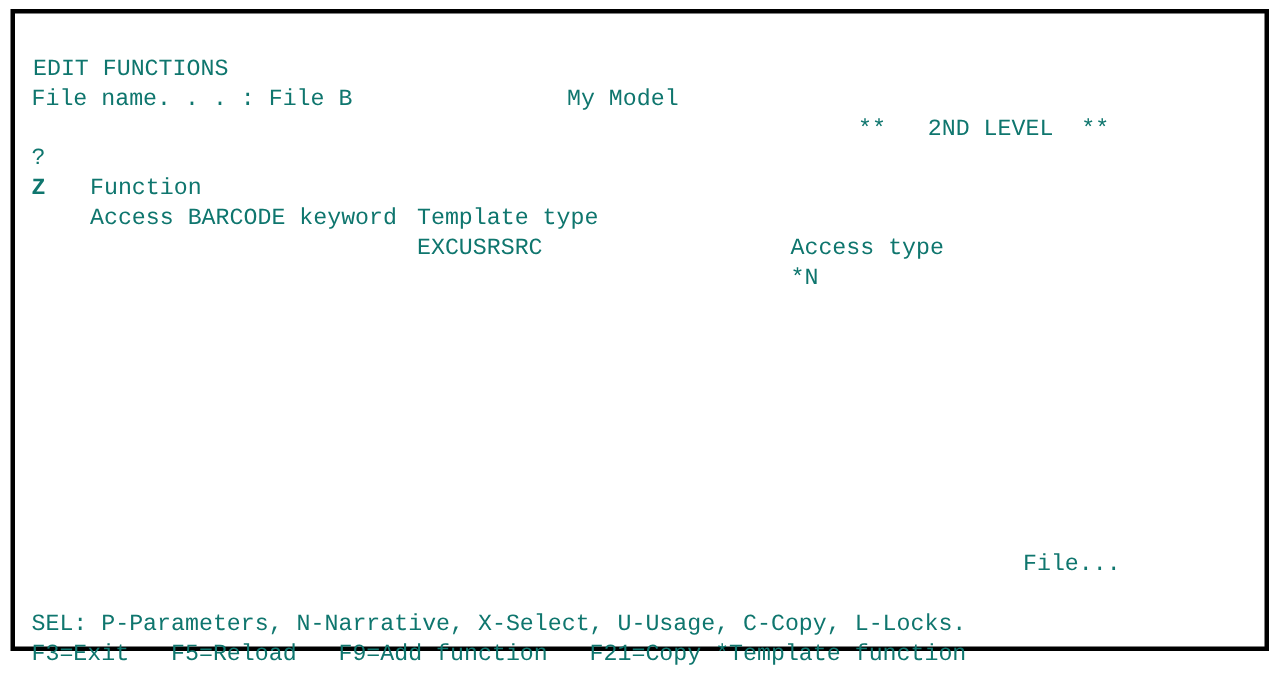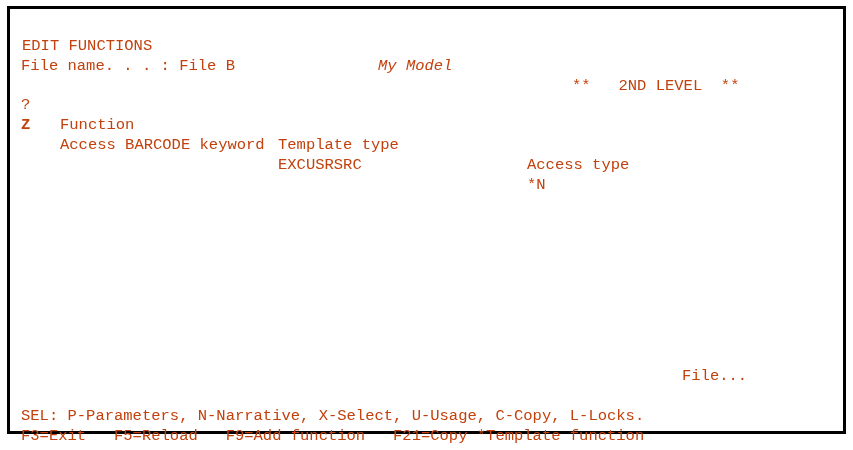--- a/index.html
+++ b/index.html
@@ -28,21 +28,21 @@
   }
 
   
   #screen {
     position: relative;
     width: 100%;
     height: 100%;
     font-family: "Liberation Mono", "DejaVu Sans Mono", monospace;
     font-size: 15.5px;
     line-height: 20px;
-    color: #c2410c;
+    color: #0f766e;
     letter-spacing: 0px;
   }
 
   .row {
     position: absolute;
     left: 0;
     width: 100%;
     height: 20px;
     white-space: pre;
   }
@@ -65,21 +65,21 @@
   .r-colhead    { top: 66px; }
   .r-datarow    { top: 86px; }
   .r-more       { top: 337px; }
   .r-sel        { top: 377px; }
   .r-fkeys      { top: 397px; }
 
   
   .c1  { left: 11px;  }
   .c2  { left: 12px;  }
   .c4  { left: 50px;  }
-  .c38 { left: 368px; font-style: italic; }
+  .c38 { left: 368px; }
   .c56 { left: 550px; margin-left: 12px; }
   .c28 { left: 268px; }
   .c53 { left: 517px; }
   .c70 { left: 672px; }
 </style>
 </head>
 <body>
 
 <div id="terminal-frame">
   <div id="screen">

